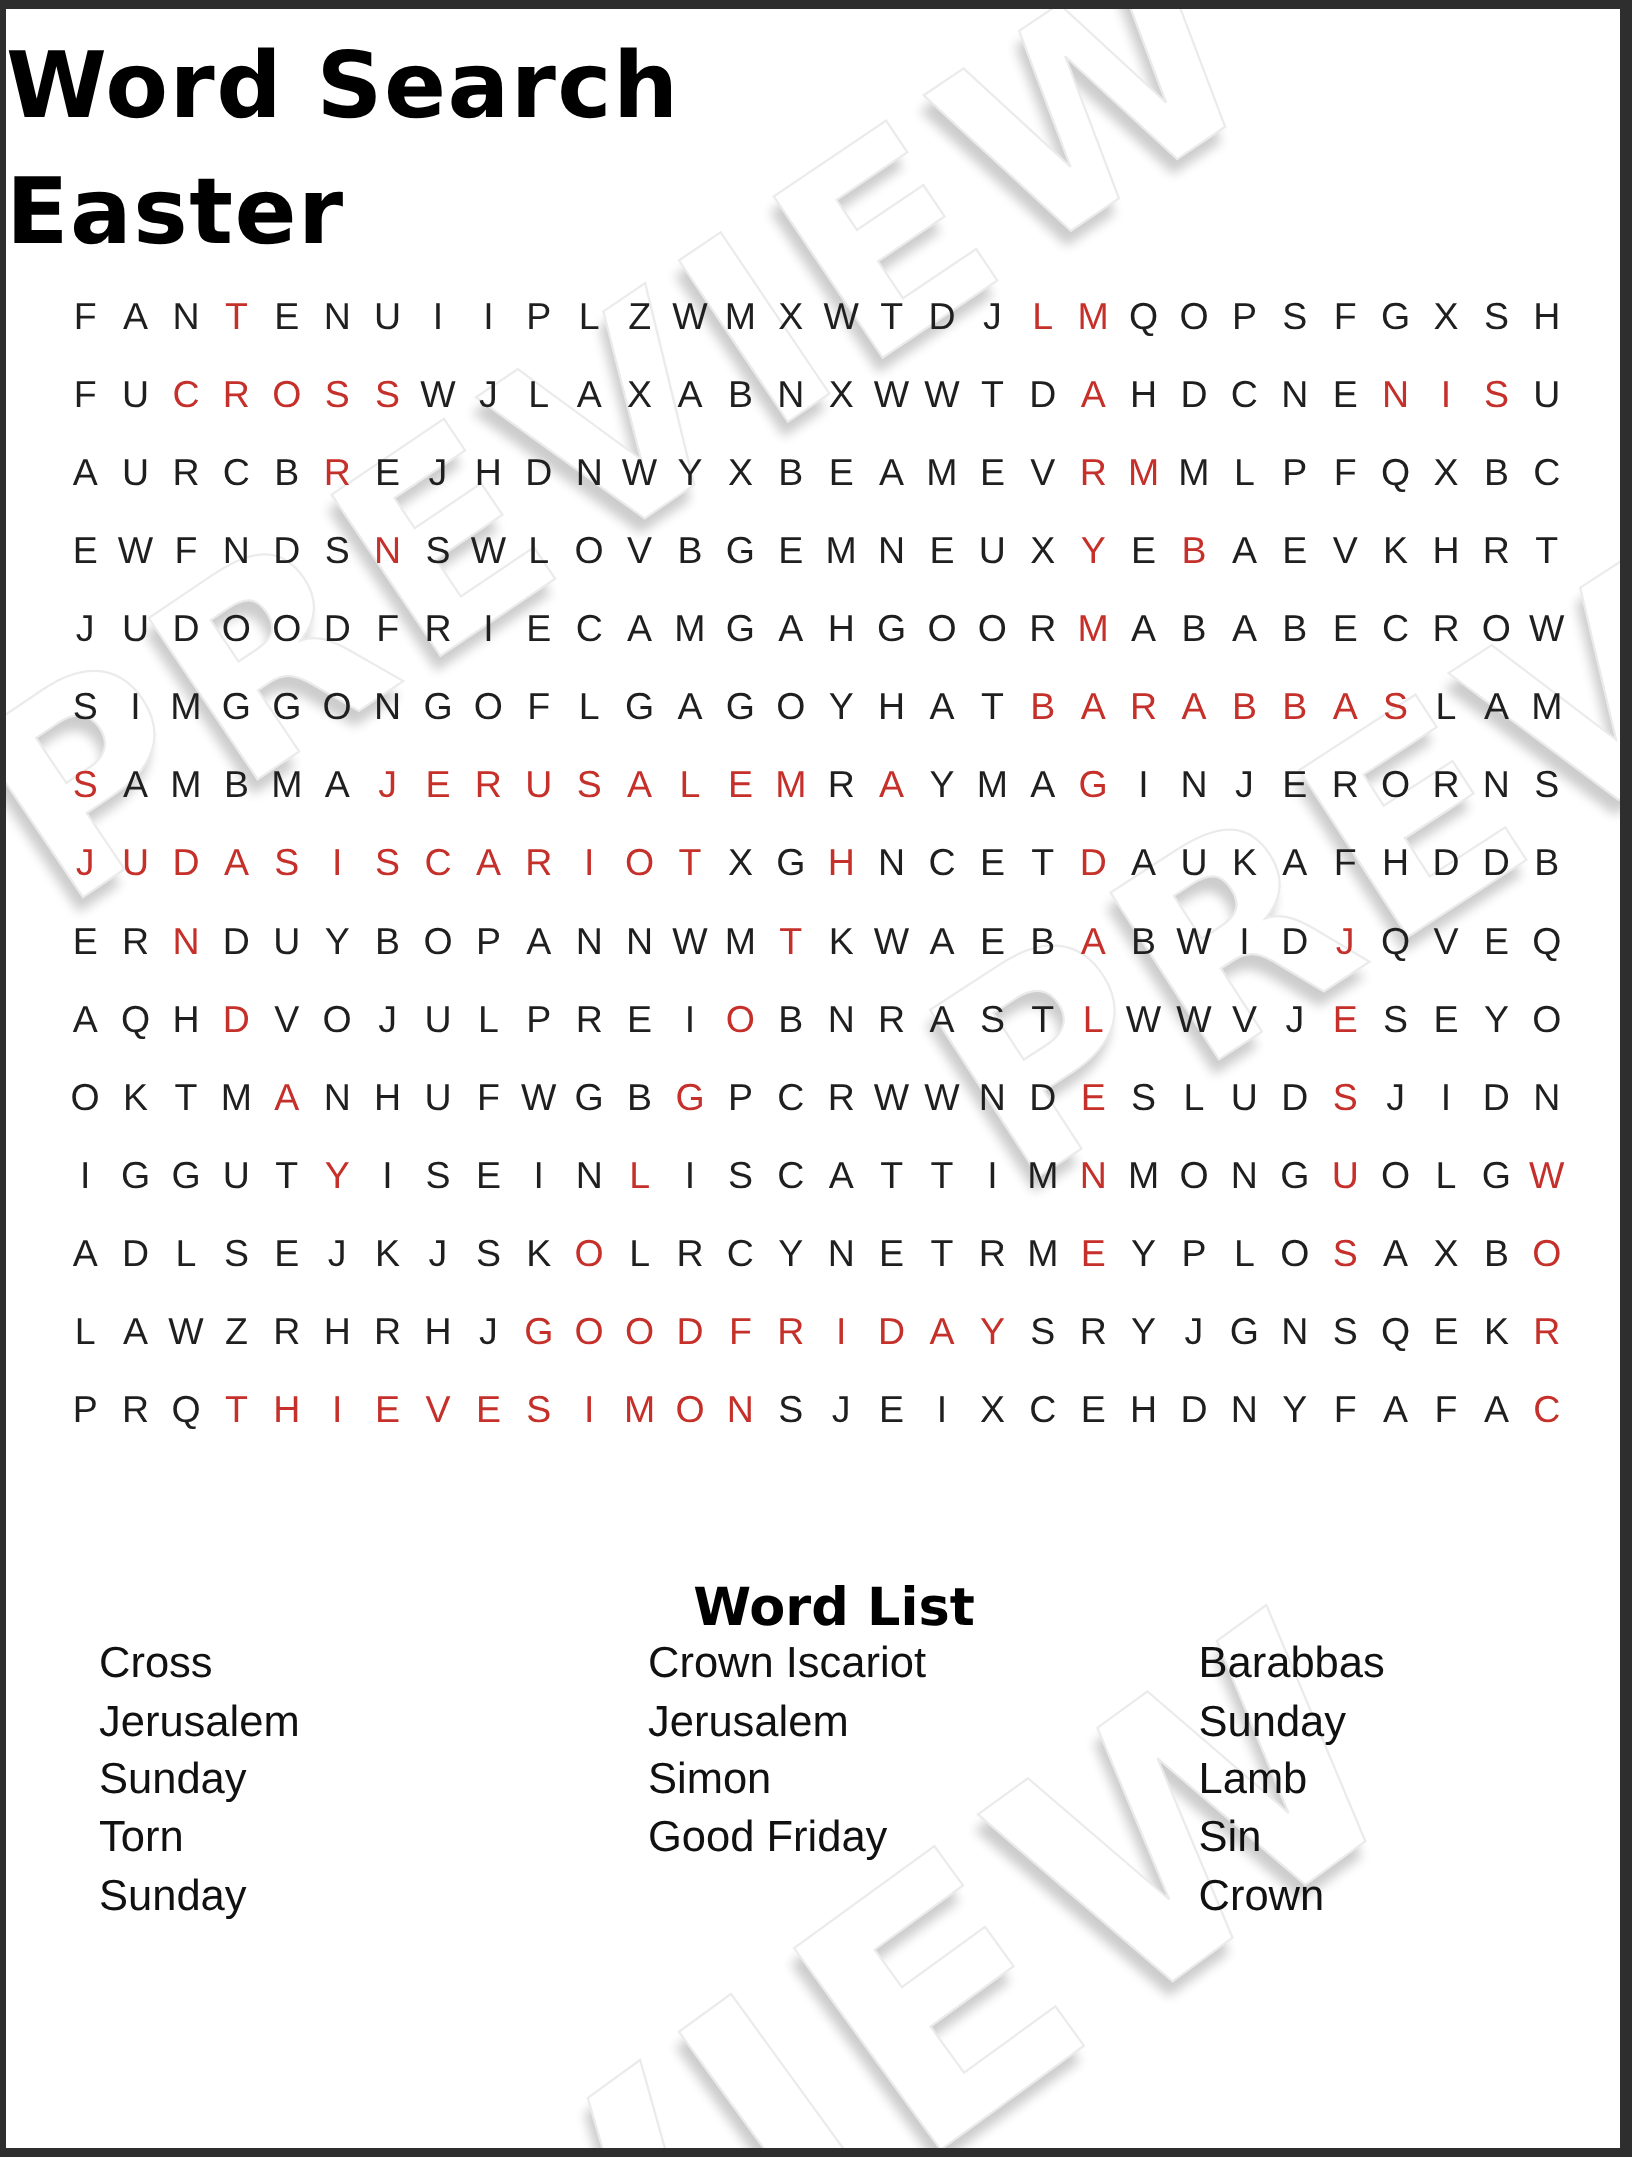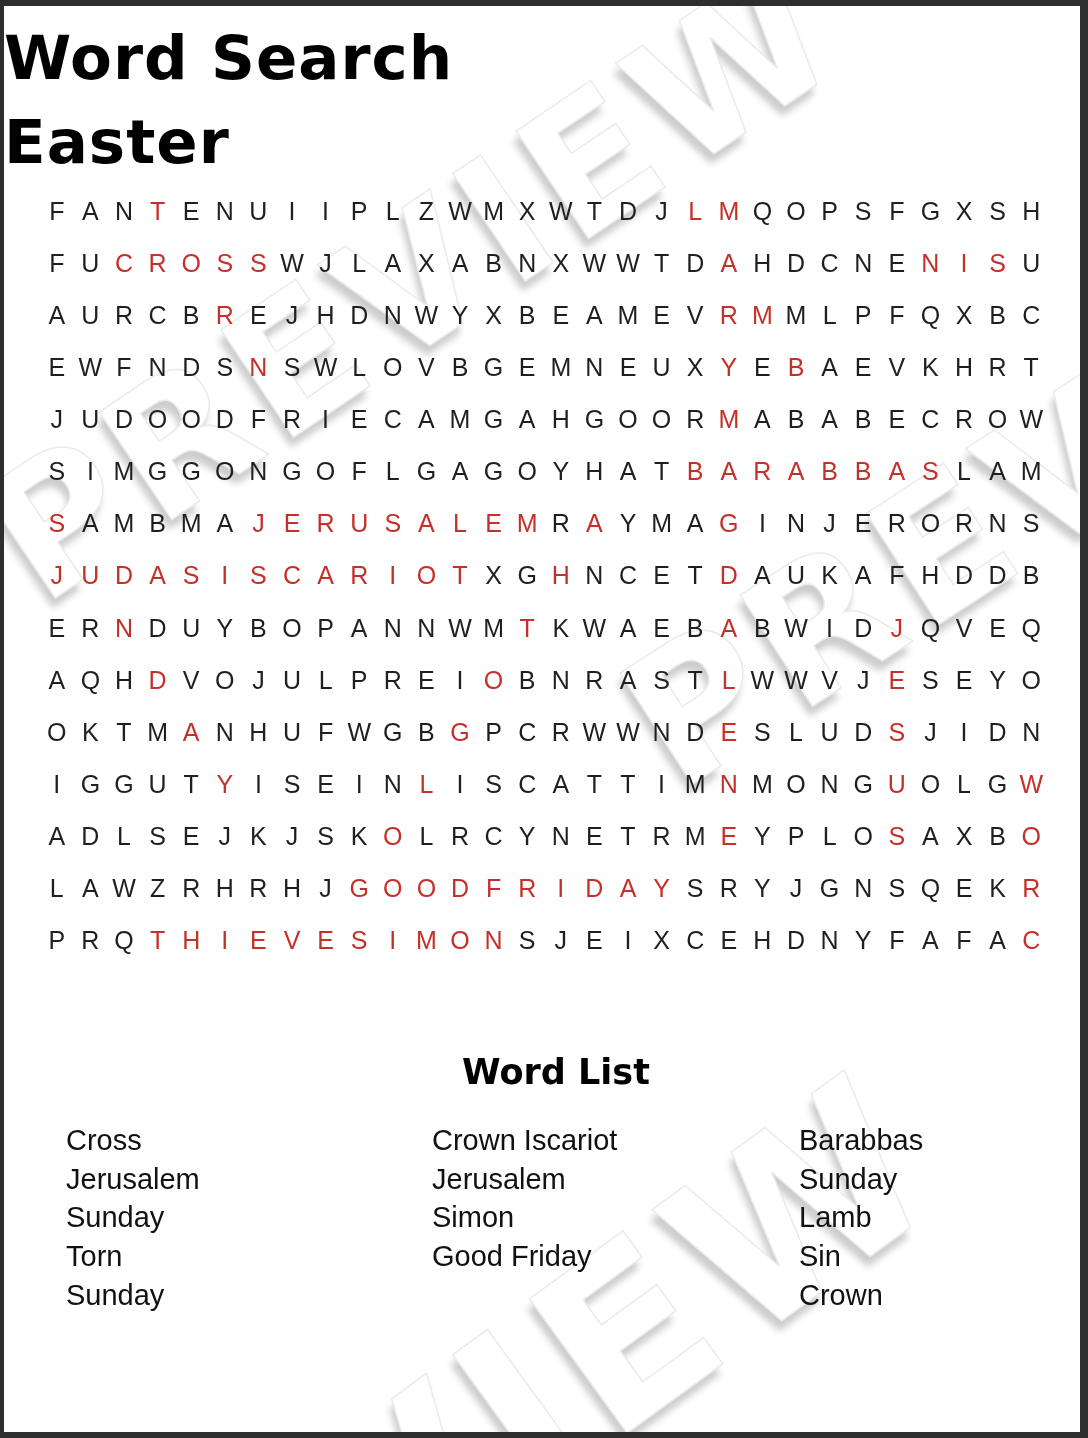--- a/index.html
+++ b/index.html
@@ -41,21 +41,21 @@
     display:flex;align-items:center;justify-content:center;
     font-size:25px;color:var(--ink,#1f1f1f);
   }
   .cell.red{color:var(--red,#c5302a);}
   
   .wl-head{
     position:absolute;left:0;top:1034px;width:1080px;margin:12px;z-index:2;
     text-align:center;color:#000;
     font-family:"DejaVu Sans",sans-serif;font-weight:800;font-size:35px;
   }
-  .words{position:absolute;left:0;top:1084px;width:1076px;height:220px;z-index:2;margin-top:31px;}
+  .words{position:absolute;left:0;top:1084px;width:1076px;height:220px;z-index:2;}
   .wcol{position:absolute;top:0;font-size:29px;line-height:38.7px;color:#111;}
   .wcol1{left:62px;}
   .wcol2{left:428px;}
   .wcol3{left:795px;}
 </style>
 </head>
 <body>
 
 <div class="page">
 

